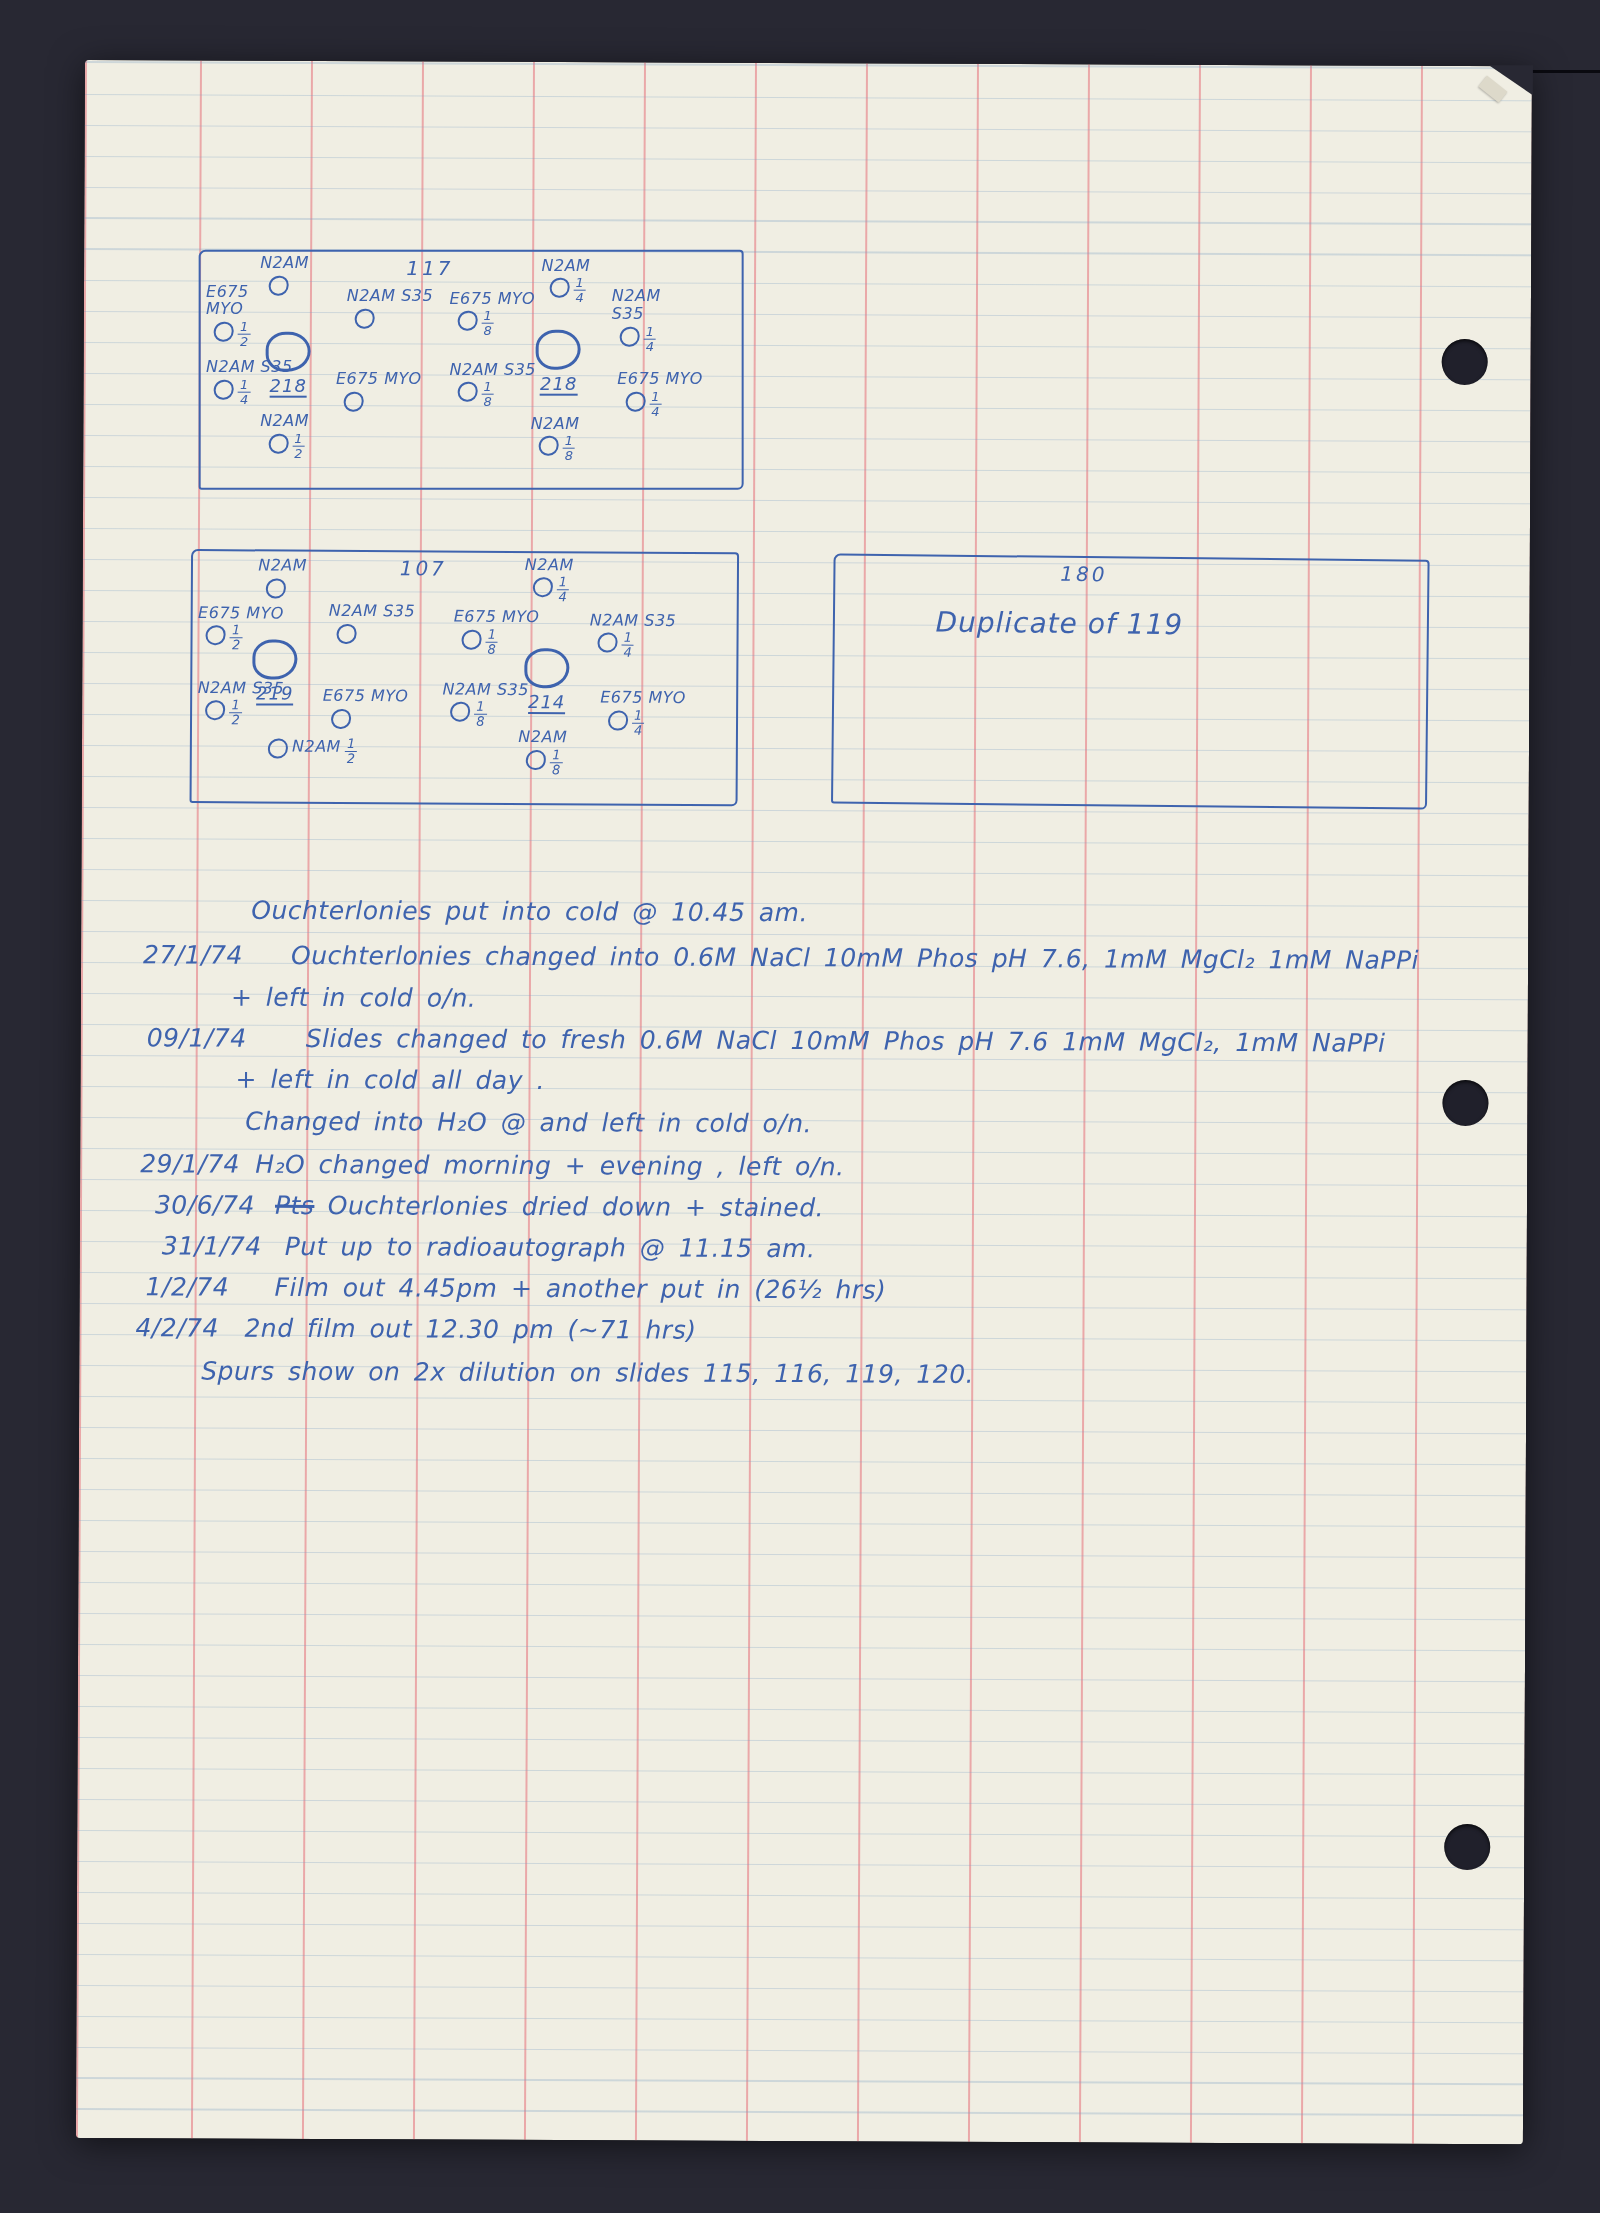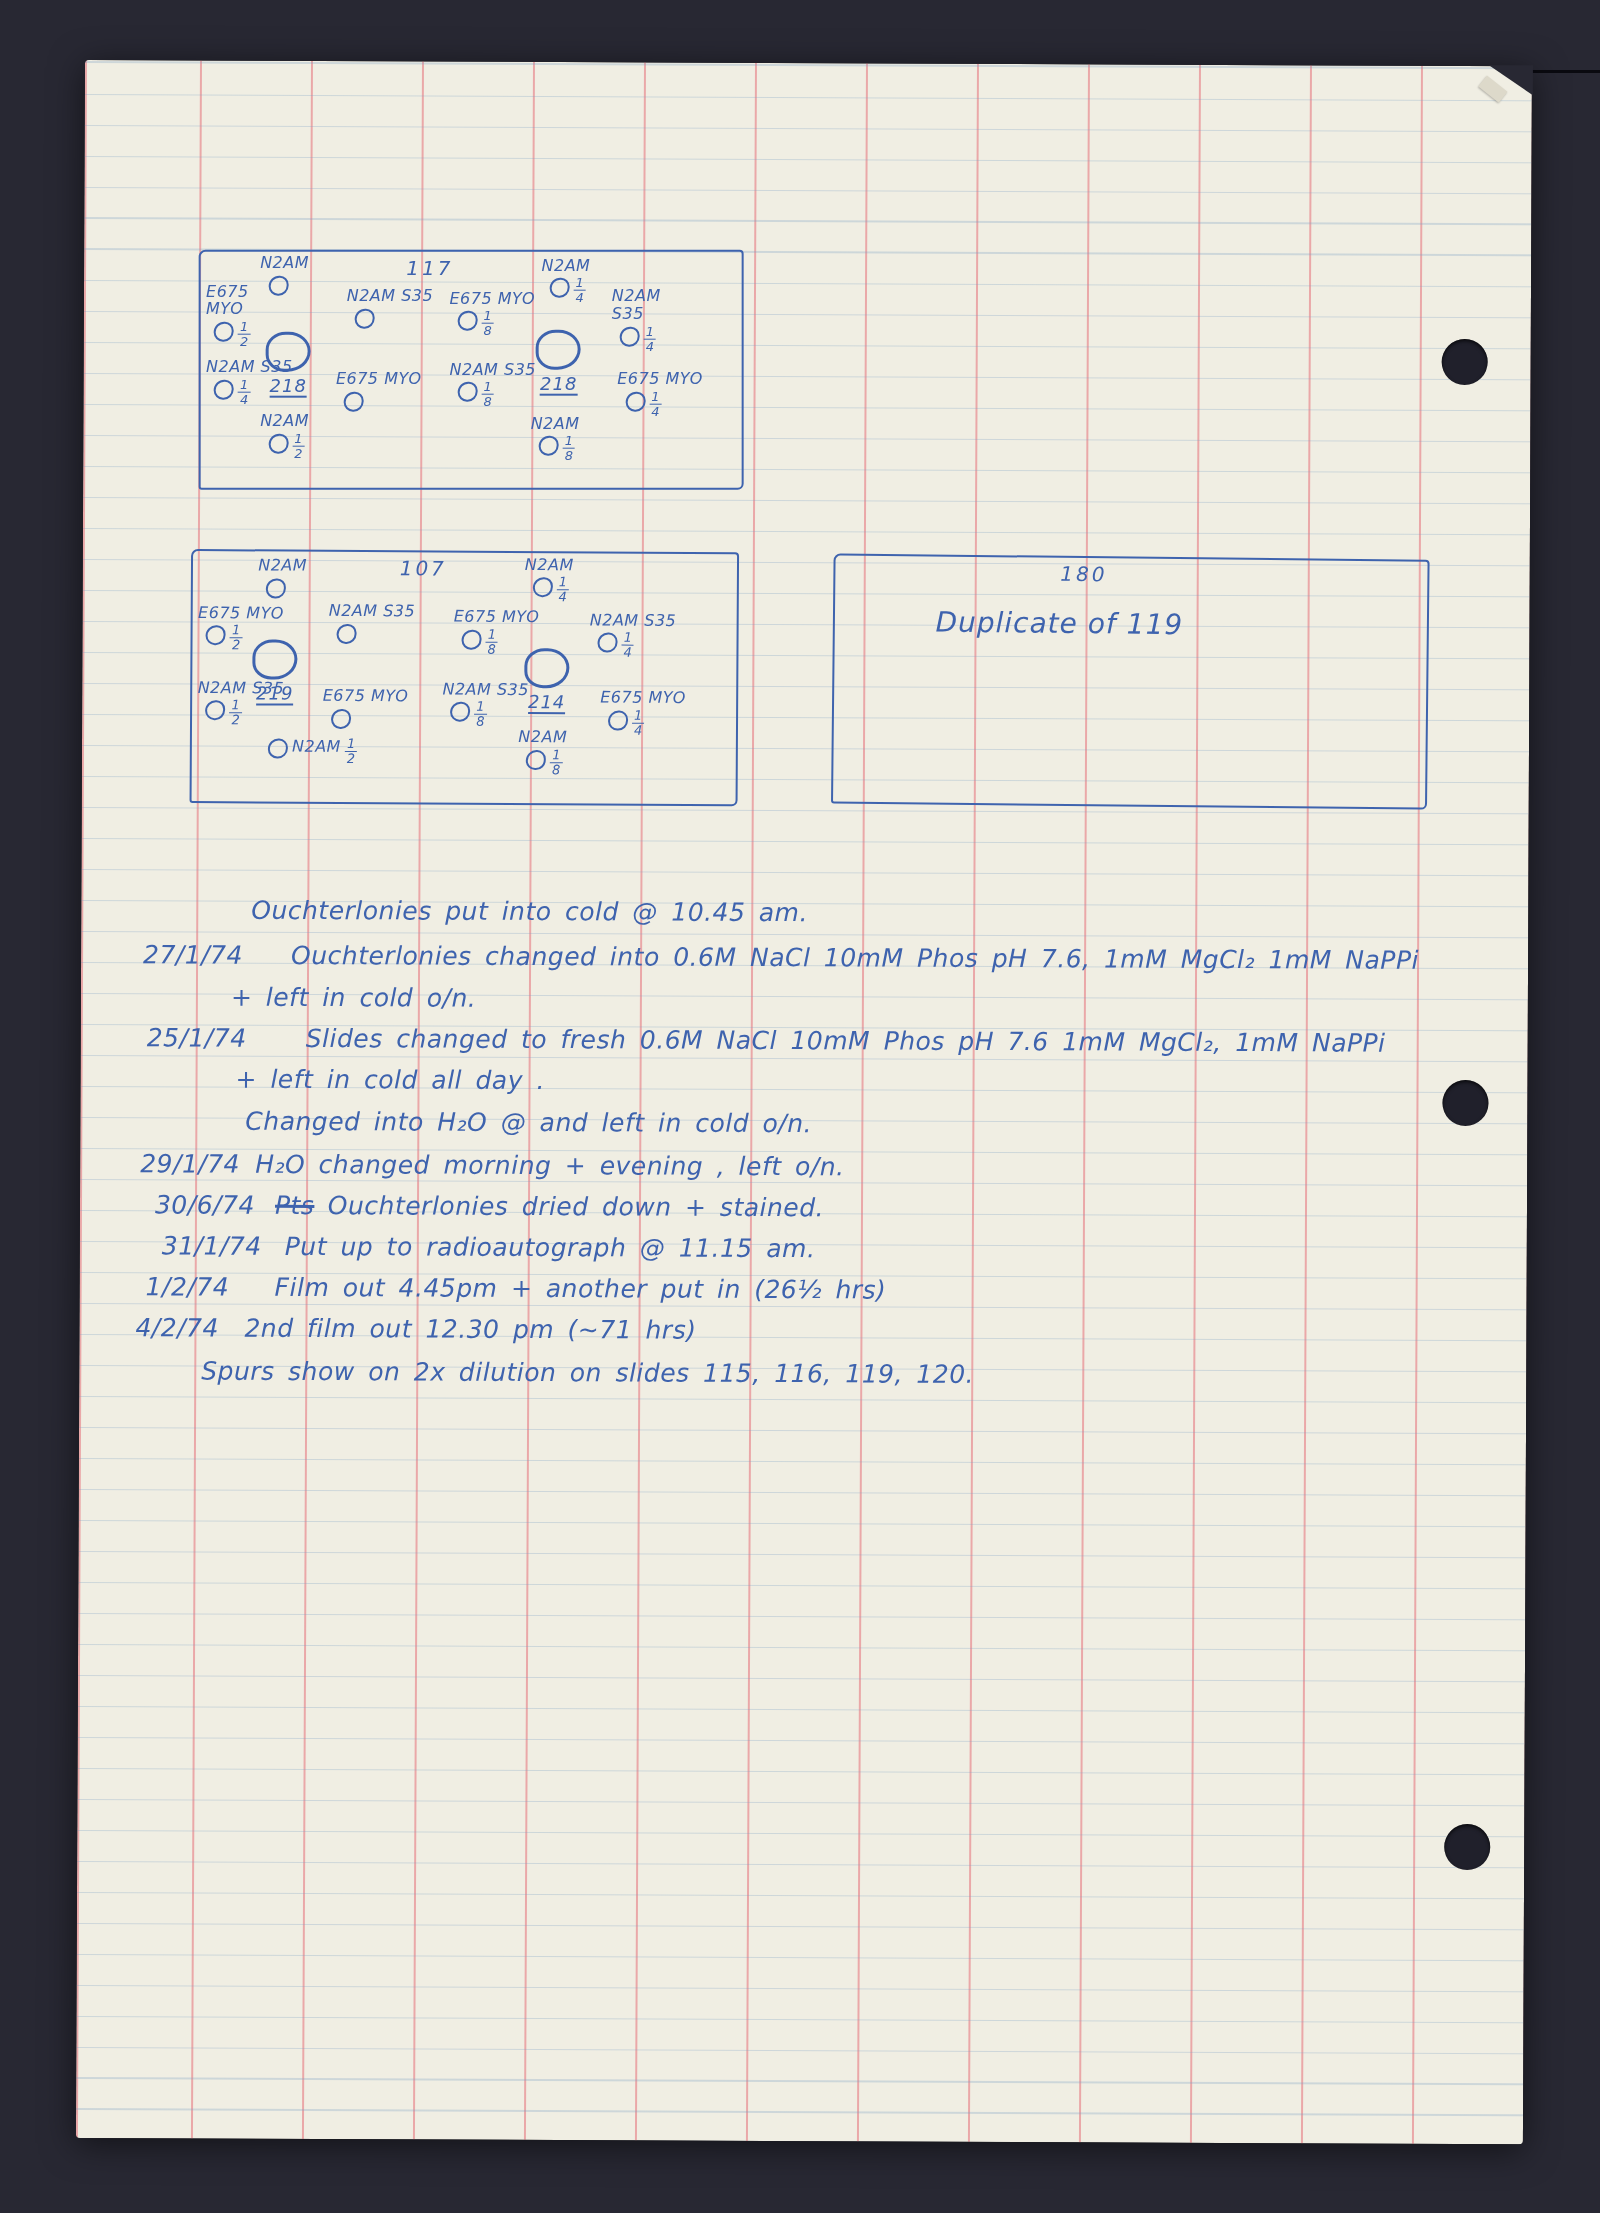--- a/index.html
+++ b/index.html
@@ -314,21 +314,21 @@
         <span class="note-text" style="left: 170px;">Ouchterlonies put into cold @ 10.45 am.</span>
       </div>
       <div class="note-row" style="top: 880px;">
         <span class="note-date" style="left: 62px; text-align: right;">27/1/74</span>
         <span class="note-text" style="left: 210px;">Ouchterlonies changed into 0.6M NaCl 10mM Phos pH 7.6, 1mM MgCl₂ 1mM NaPPi</span>
       </div>
       <div class="note-row" style="top: 922px;">
         <span class="note-text" style="left: 150px;">+ left in cold o/n.</span>
       </div>
       <div class="note-row" style="top: 963px;">
-        <span class="note-date" style="left: 66px;">25/1/74</span>
+        <span class="note-date" style="left: 66px;">09/1/74</span>
         <span class="note-text" style="left: 225px;">Slides changed to fresh 0.6M NaCl 10mM Phos pH 7.6 1mM MgCl₂, 1mM NaPPi</span>
       </div>
       <div class="note-row" style="top: 1004px;">
         <span class="note-text" style="left: 155px;">+ left in cold all day .</span>
       </div>
       <div class="note-row" style="top: 1046px;">
         <span class="note-text" style="left: 165px;">Changed into H₂O @ and left in cold o/n.</span>
       </div>
       <div class="note-row" style="top: 1089px;">
         <span class="note-date" style="left: 60px;">29/1/74</span>

